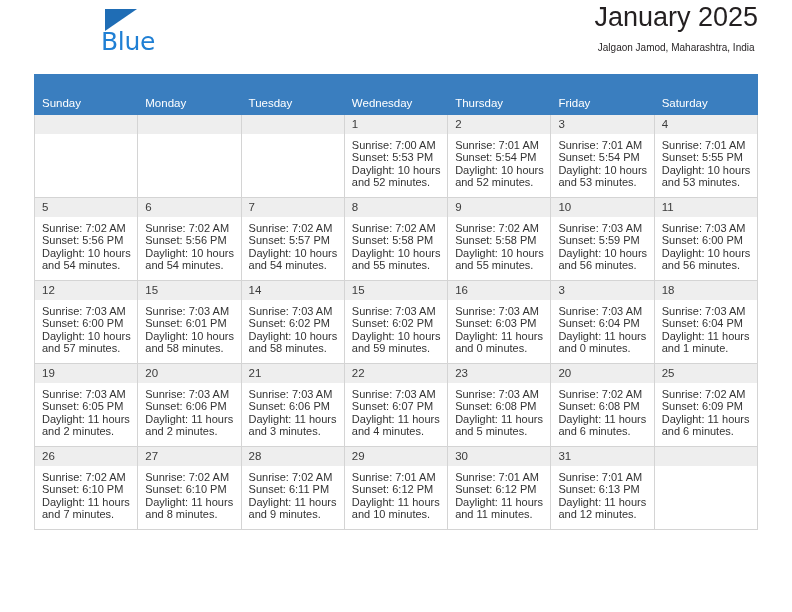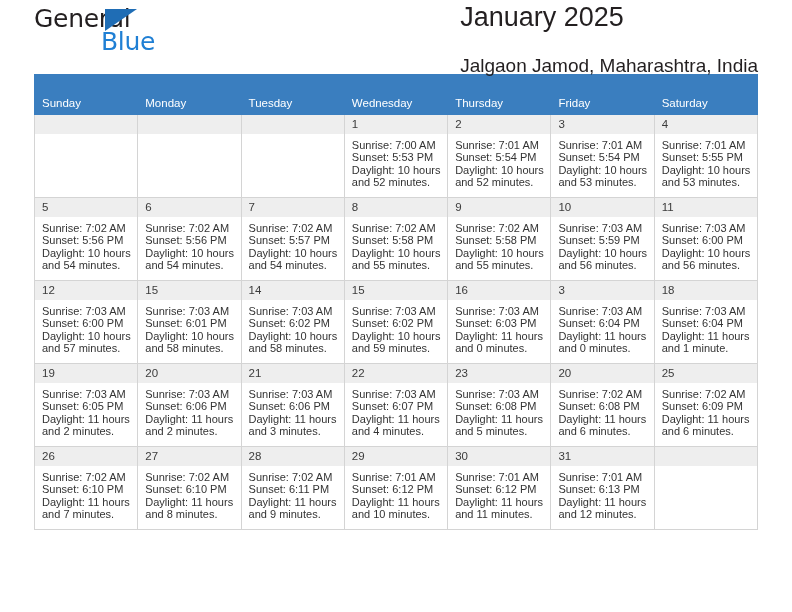--- a/index.html
+++ b/index.html
@@ -57,34 +57,34 @@
   .brand-blue {
     position: absolute;
     left: 67px;
     top: 23px;
     font-size: 25px;
     letter-spacing: -0.3px;
     color: #1f7fd4;
     font-family: "DejaVu Sans", sans-serif;
   }
   .title-block {
-    text-align: left;
+    text-align: center;
     padding-top: 2px;
   }
   .cal-title {
     font-size: 27px;
     color: #231f20;
     line-height: 1.15;
     font-weight: normal;
     margin: 0;
   }
   .cal-subtitle {
-    font-size: 19px;
+    font-size: 10px;
     color: #231f20;
-    margin-top: 22px;
+    margin-top: 9px;
   }
 
   
   .calendar {
     width: 724px;
     border-collapse: collapse;
     table-layout: fixed;
   }
   .calendar th {
     background: #3a7ebf;
@@ -124,21 +124,20 @@
     white-space: nowrap;
   }
 </style>
 </head>
 <body>
 
 <div class="page">
 
   <div class="header">
     <div class="brand">
-      <span class="brand-general">General</span>
       <span class="brand-triangle"></span>
       <span class="brand-blue">Blue</span>
     </div>
     <div class="title-block">
       <h1 class="cal-title">January 2025</h1>
       <div class="cal-subtitle">Jalgaon Jamod, Maharashtra, India</div>
     </div>
   </div>
 
   <table class="calendar">

